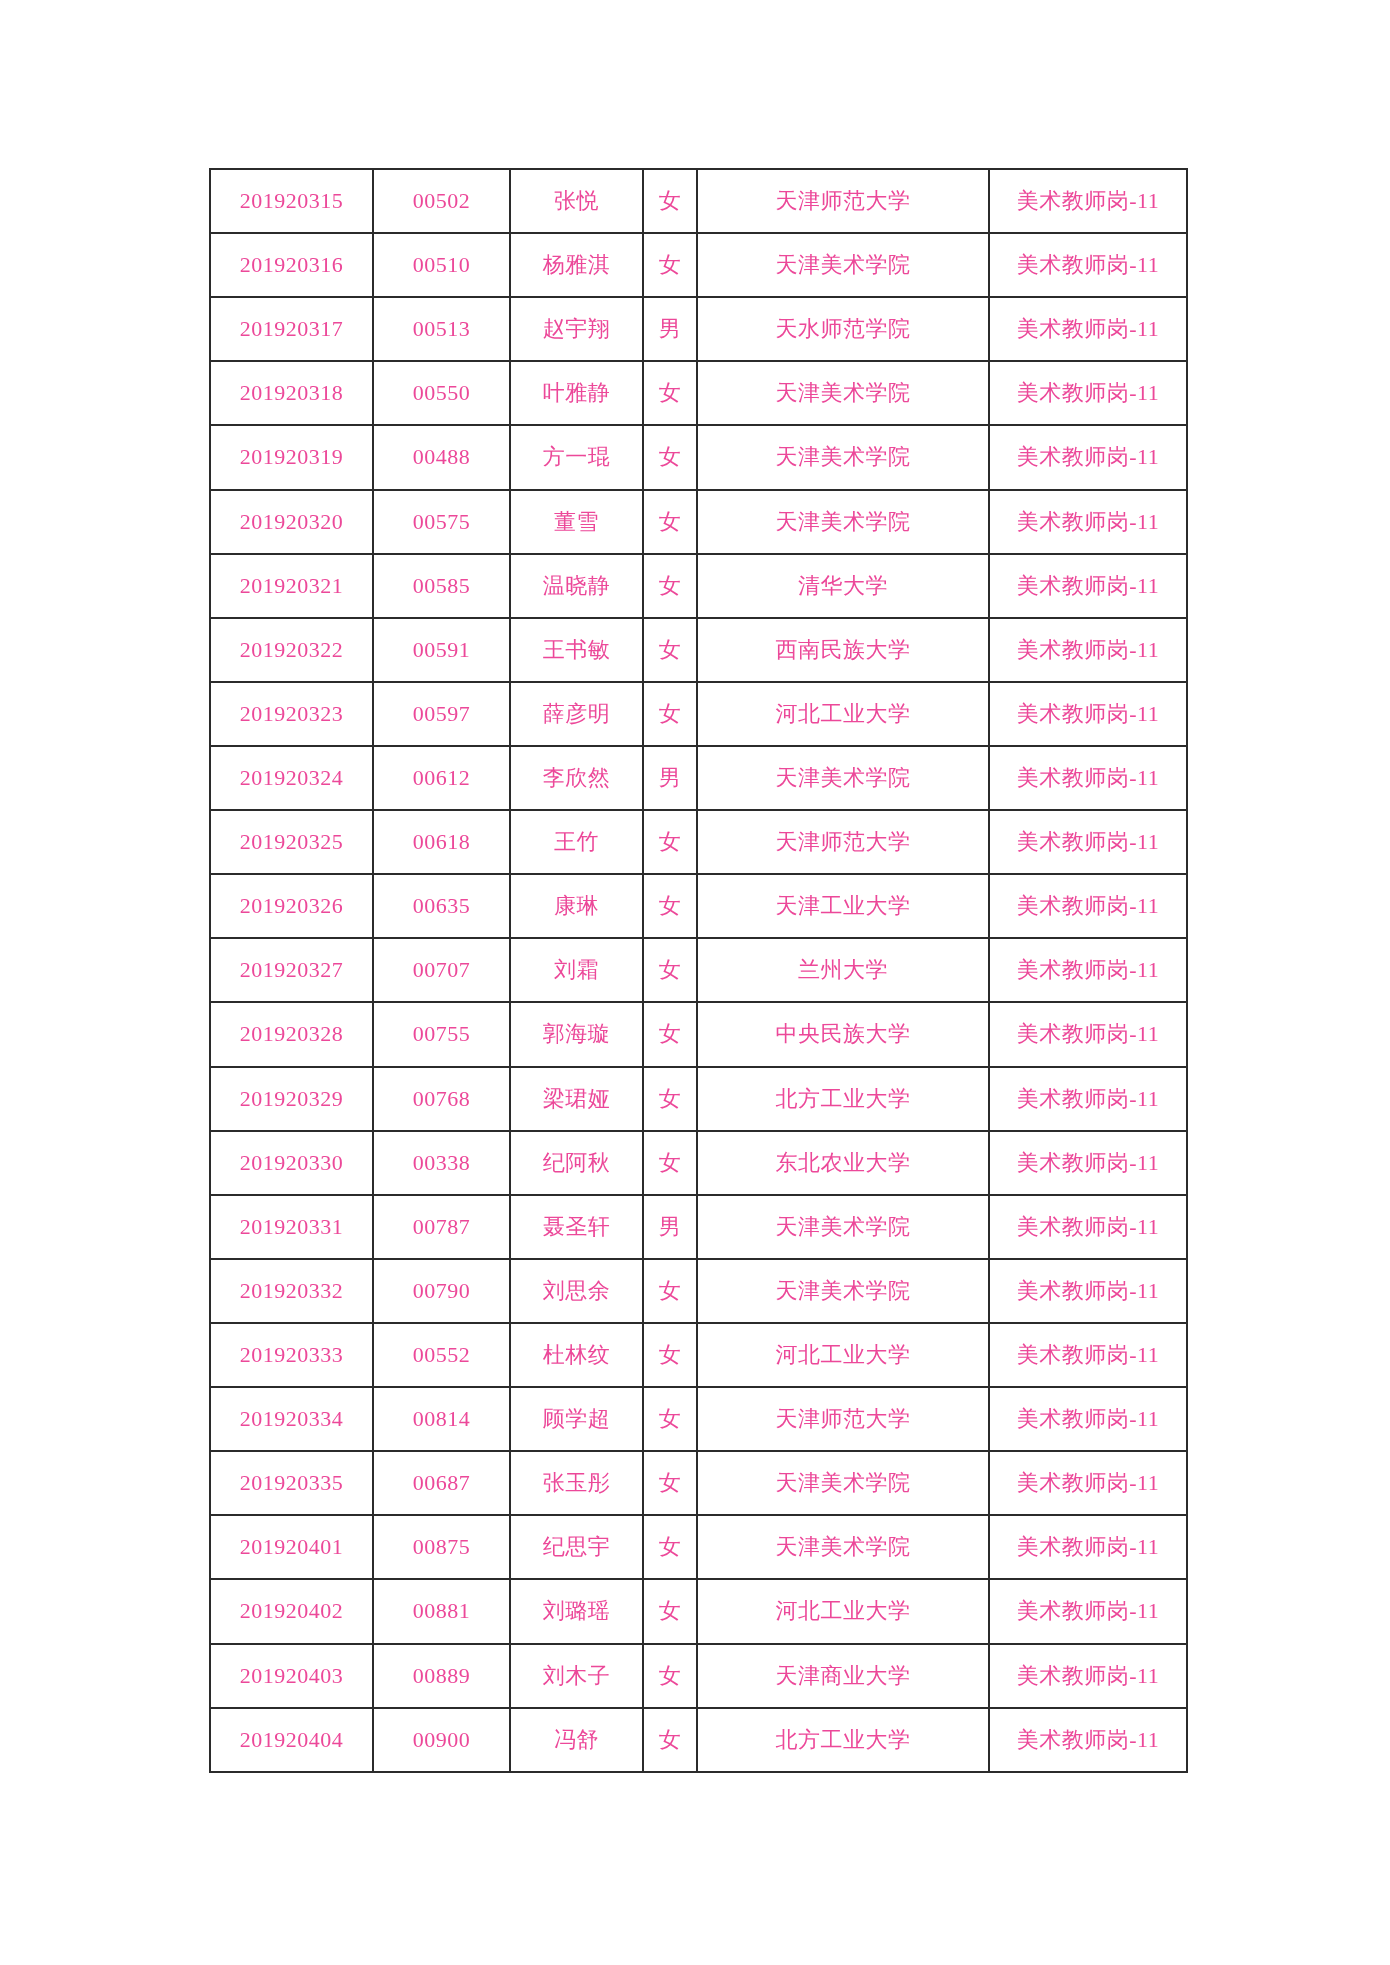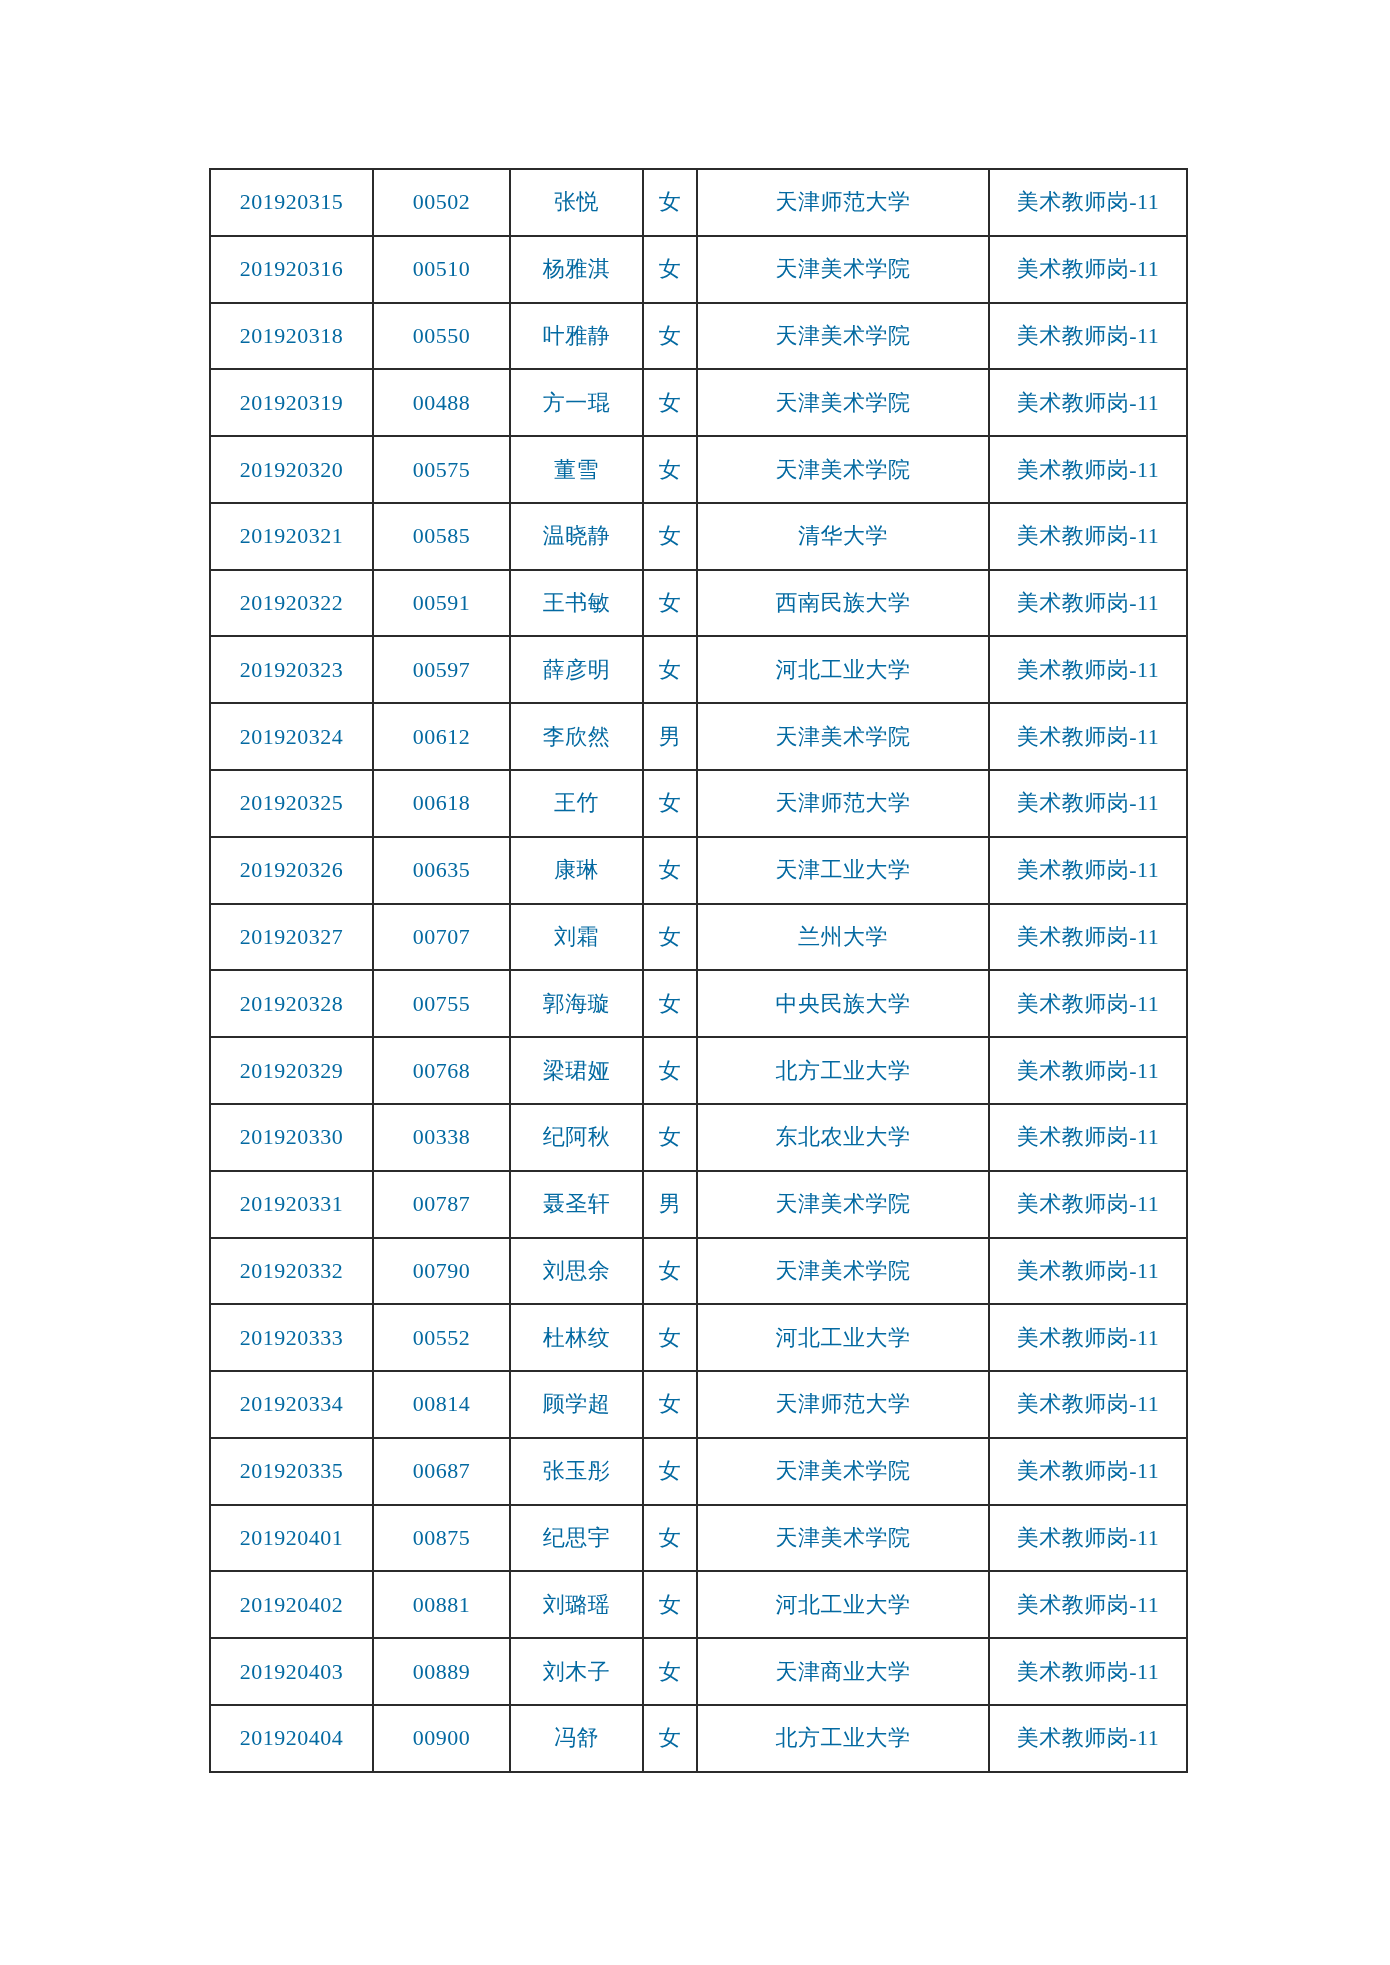--- a/index.html
+++ b/index.html
@@ -6,21 +6,21 @@
       margin: 0;
       padding: 0;
       background: #ffffff;
     }
     .page {
       position: relative;
       width: 1370px;
       height: 1965px;
       background: #ffffff;
       font-family: "Liberation Serif", "DejaVu Serif", serif;
-      color: #0369a1;
+      color: #ec4899;
       overflow: hidden;
     }
     table.roster {
       position: absolute;
       left: 209px;
       top: 168px;
       width: 977px;
       height: 1605px;
       border-collapse: collapse;
       table-layout: fixed;
@@ -67,20 +67,28 @@
         </tr>
         <tr>
           <td>201920316</td>
           <td>00510</td>
           <td>杨雅淇</td>
           <td>女</td>
           <td>天津美术学院</td>
           <td>美术教师岗-11</td>
         </tr>
         <tr>
+          <td>201920317</td>
+          <td>00513</td>
+          <td>赵宇翔</td>
+          <td>男</td>
+          <td>天水师范学院</td>
+          <td>美术教师岗-11</td>
+        </tr>
+        <tr>
           <td>201920318</td>
           <td>00550</td>
           <td>叶雅静</td>
           <td>女</td>
           <td>天津美术学院</td>
           <td>美术教师岗-11</td>
         </tr>
         <tr>
           <td>201920319</td>
           <td>00488</td>

